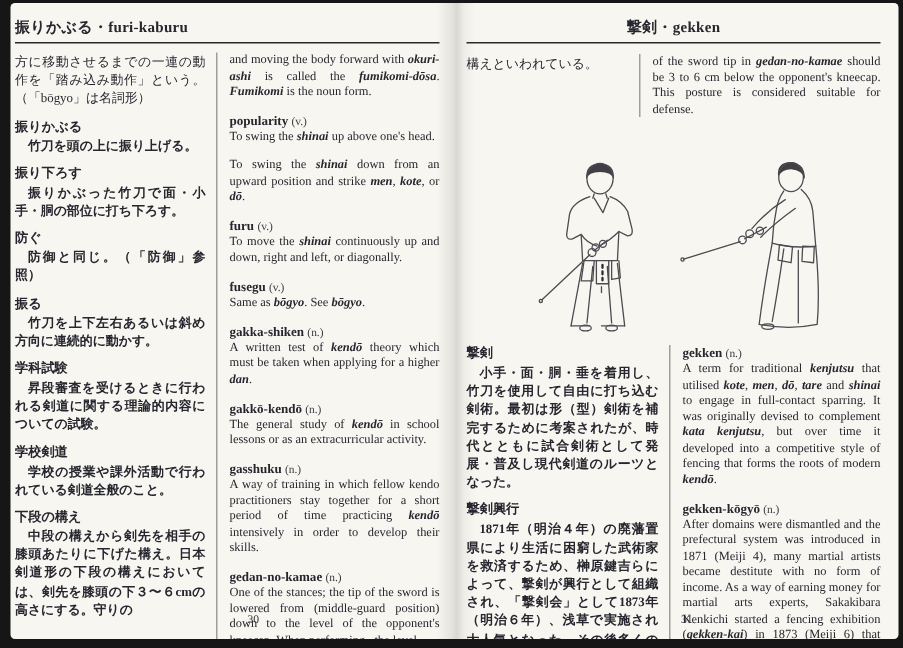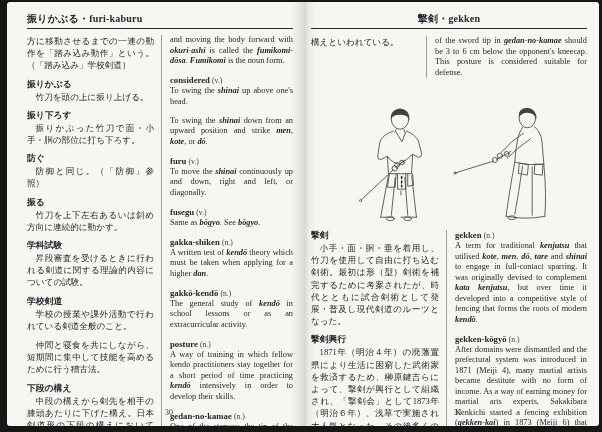--- a/index.html
+++ b/index.html
@@ -12,37 +12,37 @@
   .sheet{
     position:absolute;left:7px;top:2px;width:592px;height:424px;
     background:#f8f6f1;border-radius:3px;overflow:hidden;
   }
   .gutter{
     position:absolute;left:284px;top:0;width:26px;height:100%;
     background:linear-gradient(90deg,rgba(60,55,45,0) 0%,rgba(60,55,45,0.10) 40%,rgba(60,55,45,0.16) 52%,rgba(60,55,45,0.05) 70%,rgba(60,55,45,0) 100%);
     pointer-events:none;
   }
   .page{position:absolute;top:0;height:424px;overflow:hidden;box-sizing:border-box;}
-  .page-left{left:0;width:295px;padding:10px 9px 0 20px;}
+  .page-left{left:0;width:295px;padding:10px 9px 0 3px;}
   .page-right{left:295px;width:297px;padding:10px 12px 0 9px;}
   .page-header{
     font-weight:bold;font-size:10px;line-height:13px;
     border-bottom:1.5px solid #2a2a2a;padding-bottom:3px;letter-spacing:.2px;
   }
   .page-header .roman{font-weight:bold;}
   .page-right .page-header{text-align:center;}
   .cols{display:flex;margin-top:6px;}
   .divider{width:0;border-left:1px solid #9f9e99;}
   .col-jp{box-sizing:border-box;padding-right:7px;}
   .col-en{flex:1;box-sizing:border-box;padding-left:8px;}
   .page-left .col-jp{width:134px;}
   .page-right .col-jp{width:135px;}
   .jp{font-size:8.6px;line-height:12.2px;text-align:justify;}
   .jp-head{font-weight:bold;font-size:8.8px;}
-  .jp-def{text-indent:1em;}
+  .jp-def{text-indent:1em;font-weight:bold;}
   .jp-entry{margin-top:7px;}
   .en{font-size:8.3px;line-height:10.5px;text-align:justify;}
   .en-entry{margin-top:8.5px;}
   .en-entry:first-child{margin-top:0;}
   .en-head{font-weight:bold;font-size:8.7px;line-height:11px;}
   .pos{font-weight:normal;font-size:7.6px;color:#3a3a42;}
   .cont-row{display:flex;margin-top:7px;}
   .page-right .cont-row .col-jp{width:115px;}
   .illus{position:relative;height:118px;margin-top:28px;}
   .fig{position:absolute;bottom:0;}
@@ -61,21 +61,21 @@
 
 <div class="sheet">
 
   <div class="page page-left">
     <div class="page-header">
       <span>振りかぶる</span><span>・</span><span class="roman">furi-kaburu</span>
     </div>
 
     <div class="cols">
       <div class="col-jp">
-        <div class="jp">方に移動させるまでの一連の動作を「踏み込み動作」という。（「踏み込み」学校剣道）</div>
+        <div class="jp">方に移動させるまでの一連の動作を「踏み込み動作」という。（「bōgyo」は名詞形）</div>
 
         <div class="jp-entry">
           <div class="jp-head">振りかぶる</div>
           <div class="jp jp-def">竹刀を頭の上に振り上げる。</div>
         </div>
         <div class="jp-entry">
           <div class="jp-head">振り下ろす</div>
           <div class="jp jp-def">振りかぶった竹刀で面・小手・胴の部位に打ち下ろす。</div>
         </div>
         <div class="jp-entry">
@@ -88,36 +88,35 @@
         </div>
         <div class="jp-entry">
           <div class="jp-head">学科試験</div>
           <div class="jp jp-def">昇段審査を受けるときに行われる剣道に関する理論的内容についての試験。</div>
         </div>
         <div class="jp-entry">
           <div class="jp-head">学校剣道</div>
           <div class="jp jp-def">学校の授業や課外活動で行われている剣道全般のこと。</div>
         </div>
         <div class="jp-entry">
-          <div class="jp jp-def">仲間と寝食を共にしながら、短期間に集中して技能を高めるために行う稽古法。</div>
         </div>
         <div class="jp-entry">
           <div class="jp-head">下段の構え</div>
           <div class="jp jp-def">中段の構えから剣先を相手の膝頭あたりに下げた構え。日本剣道形の下段の構えにおいては、剣先を膝頭の下３〜６cmの高さにする。守りの</div>
         </div>
       </div>
 
       <div class="divider"></div>
 
       <div class="col-en">
         <div class="en-entry">
           <div class="en">and moving the body forward with <b><i>okuri-ashi</i></b> is called the <b><i>fumikomi-dōsa</i></b>. <b><i>Fumikomi</i></b> is the noun form.</div>
         </div>
         <div class="en-entry">
-          <div class="en-head"><span>considered</span> <span class="pos">(v.)</span></div>
+          <div class="en-head"><span>popularity</span> <span class="pos">(v.)</span></div>
           <div class="en">To swing the <b><i>shinai</i></b> up above one's head.</div>
         </div>
         <div class="en-entry">
           <div class="en">To swing the <b><i>shinai</i></b> down from an upward position and strike <b><i>men</i></b>, <b><i>kote</i></b>, or <b><i>dō</i></b>.</div>
         </div>
         <div class="en-entry">
           <div class="en-head"><span>furu</span> <span class="pos">(v.)</span></div>
           <div class="en">To move the <b><i>shinai</i></b> continuously up and down, right and left, or diagonally.</div>
         </div>
         <div class="en-entry">
@@ -126,21 +125,21 @@
         </div>
         <div class="en-entry">
           <div class="en-head"><span>gakka-shiken</span> <span class="pos">(n.)</span></div>
           <div class="en">A written test of <b><i>kendō</i></b> theory which must be taken when applying for a higher <b><i>dan</i></b>.</div>
         </div>
         <div class="en-entry">
           <div class="en-head"><span>gakkō-kendō</span> <span class="pos">(n.)</span></div>
           <div class="en">The general study of <b><i>kendō</i></b> in school lessons or as an extracurricular activity.</div>
         </div>
         <div class="en-entry">
-          <div class="en-head"><span>posture</span> <span class="pos">(n.)</span></div>
+          <div class="en-head"><span>gasshuku</span> <span class="pos">(n.)</span></div>
           <div class="en">A way of training in which fellow kendo practitioners stay together for a short period of time practicing <b><i>kendō</i></b> intensively in order to develop their skills.</div>
         </div>
         <div class="en-entry">
           <div class="en-head"><span>gedan-no-kamae</span> <span class="pos">(n.)</span></div>
           <div class="en">One of the stances; the tip of the sword is lowered from  (middle-guard position) down to the level of the opponent's kneecap. When performing , the level</div>
         </div>
       </div>
     </div>
 
     <div class="pageno">30</div>

